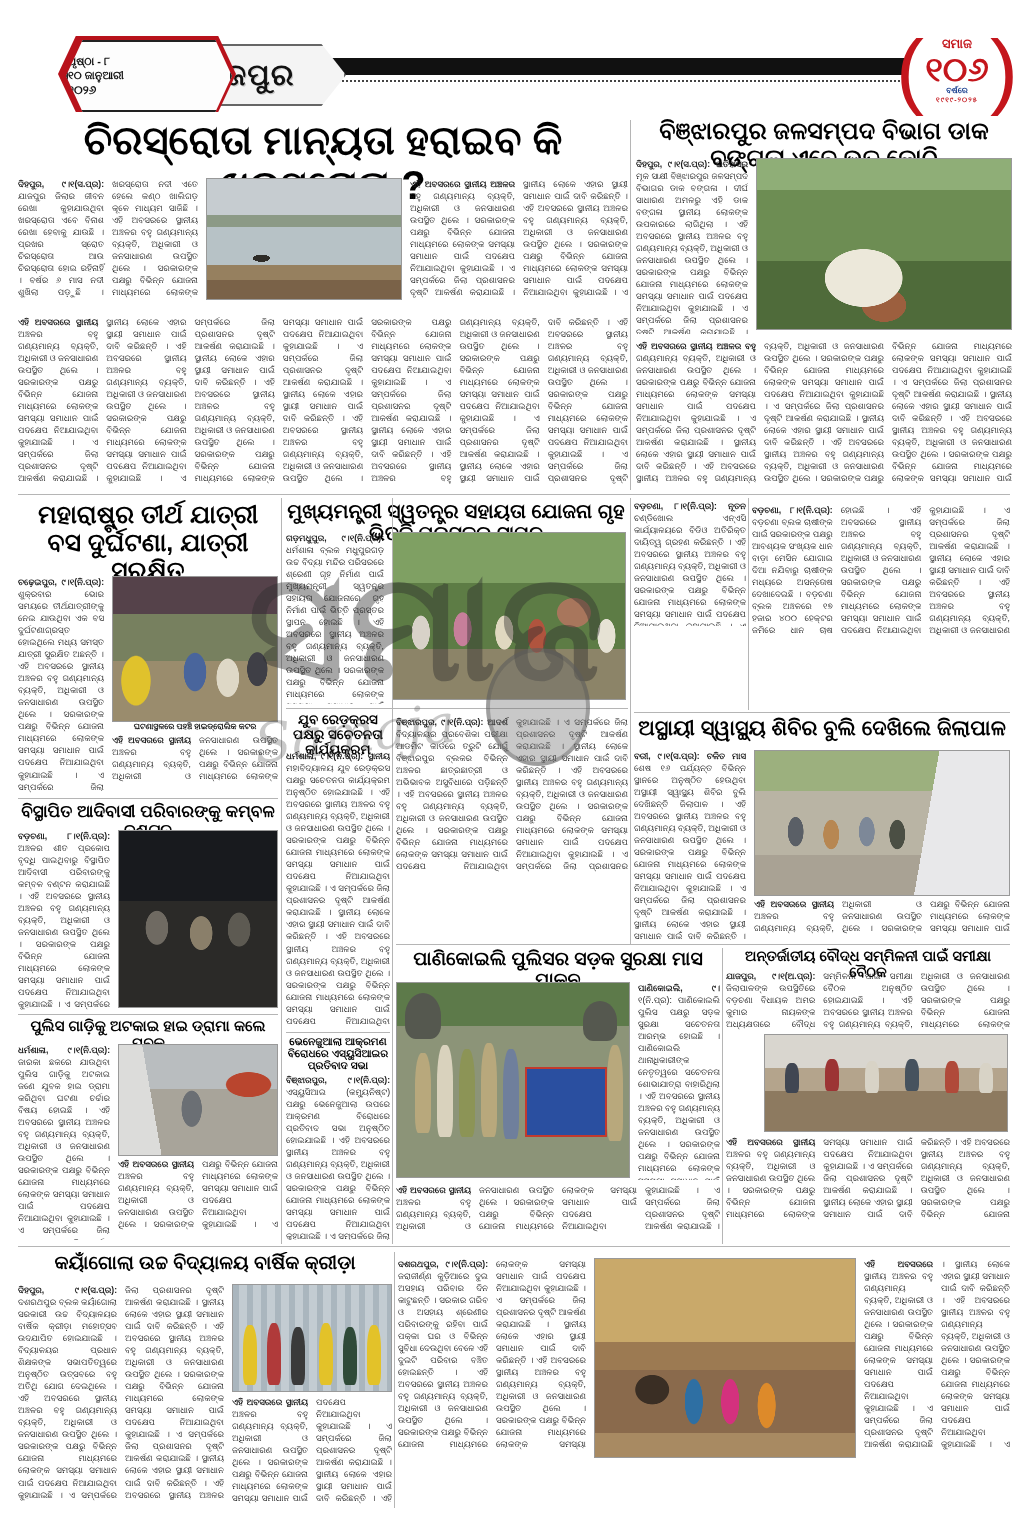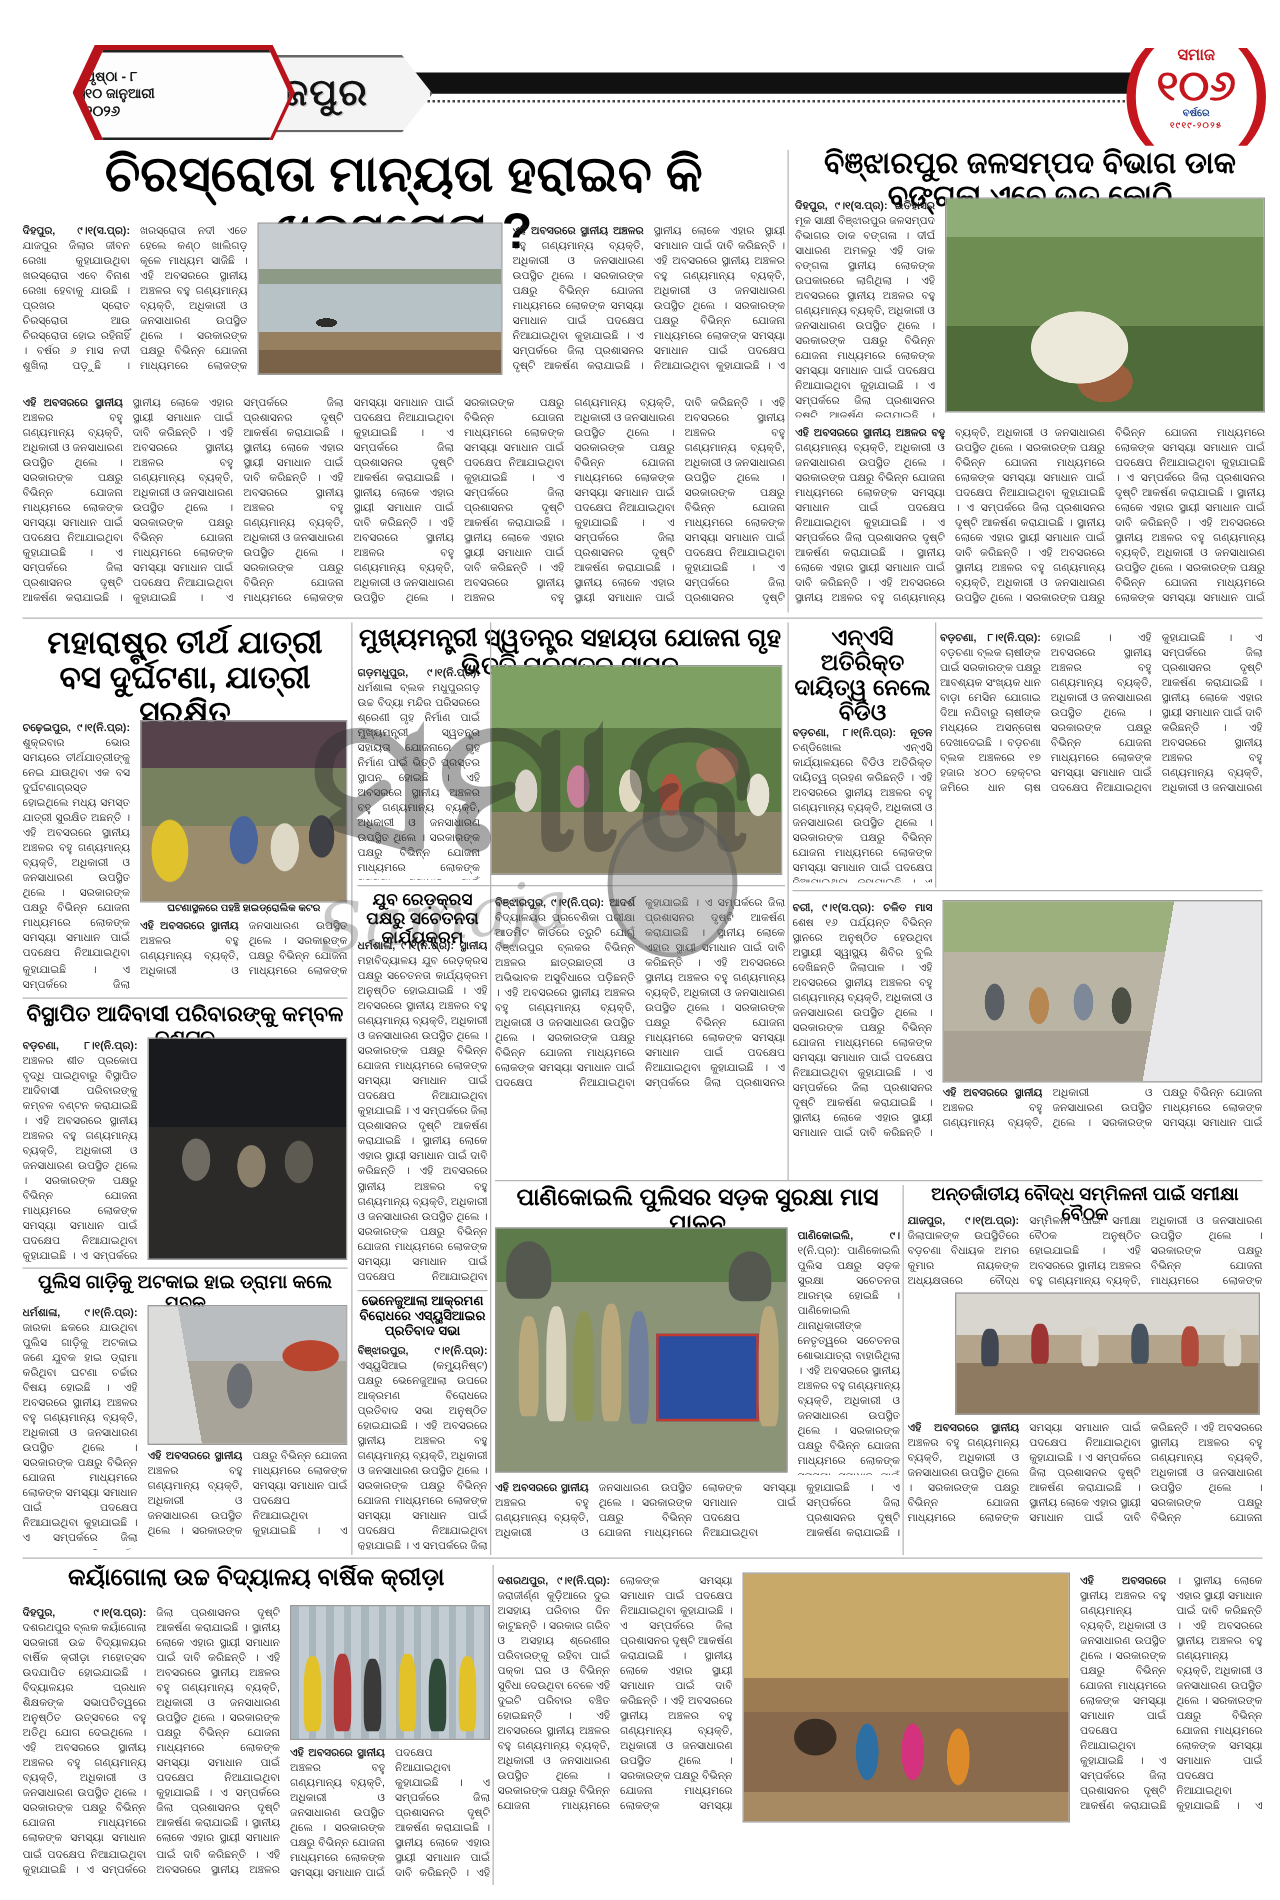--- a/index.html
+++ b/index.html
@@ -176,21 +176,20 @@
 
   <div class="art" style="left:286px;top:500px;width:340px;height:206px;">
     <div class="hl" style="font-size:20px;height:28px;">ମୁଖ୍ୟମନ୍ତ୍ରୀ ସ୍ୱତନ୍ତ୍ର ସହାୟତା ଯୋଜନା ଗୃହ ଭିତ୍ତି ପ୍ରସ୍ତର ସ୍ଥାପନ</div>
     <div class="row" style="margin-top:4px;height:172px;">
       <div class="body" style="width:98px;height:172px;">ଗଡ଼ମଧୁପୁର, ୯।୧(ନି.ପ୍ର): ଧର୍ମଶାଳା ବ୍ଲକ ମଧୁପୁରଗଡ଼ ଉଚ୍ଚ ବିଦ୍ୟା ମନ୍ଦିର ପରିସରରେ ଶ୍ରେଣୀ ଗୃହ ନିର୍ମାଣ ପାଇଁ ମୁଖ୍ୟମନ୍ତ୍ରୀ ସ୍ୱତନ୍ତ୍ର ସହାୟତା ଯୋଜନାରେ ଗୃହ ନିର୍ମାଣ ପାଇଁ ଭିତ୍ତି ପ୍ରସ୍ତର ସ୍ଥାପନ ହୋଇଛି । ଏହି ଅବସରରେ ସ୍ଥାନୀୟ ଅଞ୍ଚଳର ବହୁ ଗଣ୍ୟମାନ୍ୟ ବ୍ୟକ୍ତି, ଅଧିକାରୀ ଓ ଜନସାଧାରଣ ଉପସ୍ଥିତ ଥିଲେ । ସରକାରଙ୍କ ପକ୍ଷରୁ ବିଭିନ୍ନ ଯୋଜନା ମାଧ୍ୟମରେ ଲୋକଙ୍କ ସମସ୍ୟା ସମାଧାନ ପାଇଁ ପଦକ୍ଷେପ ନିଆଯାଇଥିବା କୁହାଯାଇଛି । ଏ ସମ୍ପର୍କରେ ଜିଲା ପ୍ରଶାସନର ଦୃଷ୍ଟି ଆକର୍ଷଣ କରାଯାଇଛି । ସ୍ଥାନୀୟ ଲୋକେ ଏହାର ସ୍ଥାୟୀ ସମାଧାନ ପାଇଁ ଦାବି କରିଛନ୍ତି । ଏହି ଅବସରରେ ସ୍ଥାନୀୟ ଅଞ୍ଚଳର ବହୁ ଗଣ୍ୟମାନ୍ୟ ବ୍ୟକ୍ତି, ଅଧିକାରୀ ଓ ଜନସାଧାରଣ ଉପସ୍ଥିତ ଥିଲେ । ସରକାରଙ୍କ ପକ୍ଷରୁ ବିଭିନ୍ନ ଯୋଜନା ମାଧ୍ୟମରେ ଲୋକଙ୍କ ସମସ୍ୟା ସମାଧାନ ପାଇଁ ପଦକ୍ଷେପ ନିଆଯାଇଥିବା କୁହାଯାଇଛି । ଏ ସମ୍ପର୍କରେ ଜିଲା ପ୍ରଶାସନର ଦୃଷ୍ଟି ଆକର୍ଷଣ କରାଯାଇଛି । ସ୍ଥାନୀୟ ଲୋକେ ଏହାର ସ୍ଥାୟୀ ସମାଧାନ ପାଇଁ ଦାବି କରିଛନ୍ତି ।</div>
       <div class="photo ph-group" style="flex:1;height:168px;"></div>
     </div>
   </div>
 
   <div class="art" style="left:634px;top:500px;width:112px;height:210px;">
-    <div class="hl" style="font-size:18px;height:80px;">ଏନ୍‌ଏସି ଅତିରିକ୍ତ ଦାୟିତ୍ୱ ନେଲେ ବିଡିଓ</div>
     <div class="body" style="height:126px;">ବଡ଼ଚଣା, ୮।୧(ନି.ପ୍ର): ନୂତନ ଚଣ୍ଡିଖୋଲ ଏନ୍‌ଏସି କାର୍ଯ୍ୟାଳୟରେ ବିଡିଓ ଅତିରିକ୍ତ ଦାୟିତ୍ୱ ଗ୍ରହଣ କରିଛନ୍ତି । ଏହି ଅବସରରେ ସ୍ଥାନୀୟ ଅଞ୍ଚଳର ବହୁ ଗଣ୍ୟମାନ୍ୟ ବ୍ୟକ୍ତି, ଅଧିକାରୀ ଓ ଜନସାଧାରଣ ଉପସ୍ଥିତ ଥିଲେ । ସରକାରଙ୍କ ପକ୍ଷରୁ ବିଭିନ୍ନ ଯୋଜନା ମାଧ୍ୟମରେ ଲୋକଙ୍କ ସମସ୍ୟା ସମାଧାନ ପାଇଁ ପଦକ୍ଷେପ ନିଆଯାଇଥିବା କୁହାଯାଇଛି । ଏ ସମ୍ପର୍କରେ ଜିଲା ପ୍ରଶାସନର ଦୃଷ୍ଟି ଆକର୍ଷଣ କରାଯାଇଛି । ସ୍ଥାନୀୟ ଲୋକେ ଏହାର ସ୍ଥାୟୀ ସମାଧାନ ପାଇଁ ଦାବି କରିଛନ୍ତି । ଏହି ଅବସରରେ ସ୍ଥାନୀୟ ଅଞ୍ଚଳର ବହୁ ଗଣ୍ୟମାନ୍ୟ ବ୍ୟକ୍ତି, ଅଧିକାରୀ ଓ ଜନସାଧାରଣ ଉପସ୍ଥିତ ଥିଲେ । ସରକାରଙ୍କ ପକ୍ଷରୁ ବିଭିନ୍ନ ଯୋଜନା ମାଧ୍ୟମରେ ଲୋକଙ୍କ ସମସ୍ୟା ସମାଧାନ ପାଇଁ ପଦକ୍ଷେପ ନିଆଯାଇଥିବା କୁହାଯାଇଛି । ଏ ସମ୍ପର୍କରେ ଜିଲା ପ୍ରଶାସନର ଦୃଷ୍ଟି ଆକର୍ଷଣ କରାଯାଇଛି । ସ୍ଥାନୀୟ ଲୋକେ ଏହାର ସ୍ଥାୟୀ ସମାଧାନ ପାଇଁ ଦାବି କରିଛନ୍ତି ।</div>
   </div>
 
   <div class="art" style="left:752px;top:500px;width:258px;height:210px;">
     <div class="body cols3" style="margin-top:4px;height:140px;">ବଡ଼ଚଣା, ୮।୧(ନି.ପ୍ର): ବଡ଼ଚଣା ବ୍ଲକ ଚାଷୀଙ୍କ ପାଇଁ ସରକାରଙ୍କ ପକ୍ଷରୁ ଆବଶ୍ୟକ ସଂଖ୍ୟକ ଧାନ ବାଡ଼ା ମେସିନ ଯୋଗାଇ ଦିଆ ନଯିବାରୁ ଚାଷୀଙ୍କ ମଧ୍ୟରେ ଅସନ୍ତୋଷ ଦେଖାଦେଇଛି । ବଡ଼ଚଣା ବ୍ଲକ ଅଞ୍ଚଳରେ ୧୭ ହଜାର ୪୦୦ ହେକ୍ଟର ଜମିରେ ଧାନ ଚାଷ ହୋଇଛି । ଏହି ଅବସରରେ ସ୍ଥାନୀୟ ଅଞ୍ଚଳର ବହୁ ଗଣ୍ୟମାନ୍ୟ ବ୍ୟକ୍ତି, ଅଧିକାରୀ ଓ ଜନସାଧାରଣ ଉପସ୍ଥିତ ଥିଲେ । ସରକାରଙ୍କ ପକ୍ଷରୁ ବିଭିନ୍ନ ଯୋଜନା ମାଧ୍ୟମରେ ଲୋକଙ୍କ ସମସ୍ୟା ସମାଧାନ ପାଇଁ ପଦକ୍ଷେପ ନିଆଯାଇଥିବା କୁହାଯାଇଛି । ଏ ସମ୍ପର୍କରେ ଜିଲା ପ୍ରଶାସନର ଦୃଷ୍ଟି ଆକର୍ଷଣ କରାଯାଇଛି । ସ୍ଥାନୀୟ ଲୋକେ ଏହାର ସ୍ଥାୟୀ ସମାଧାନ ପାଇଁ ଦାବି କରିଛନ୍ତି । ଏହି ଅବସରରେ ସ୍ଥାନୀୟ ଅଞ୍ଚଳର ବହୁ ଗଣ୍ୟମାନ୍ୟ ବ୍ୟକ୍ତି, ଅଧିକାରୀ ଓ ଜନସାଧାରଣ ଉପସ୍ଥିତ ଥିଲେ । ସରକାରଙ୍କ ପକ୍ଷରୁ ବିଭିନ୍ନ ଯୋଜନା ମାଧ୍ୟମରେ ଲୋକଙ୍କ ସମସ୍ୟା ସମାଧାନ ପାଇଁ ପଦକ୍ଷେପ ନିଆଯାଇଥିବା କୁହାଯାଇଛି । ଏ ସମ୍ପର୍କରେ ଜିଲା ପ୍ରଶାସନର ଦୃଷ୍ଟି ଆକର୍ଷଣ କରାଯାଇଛି । ସ୍ଥାନୀୟ ଲୋକେ ଏହାର ସ୍ଥାୟୀ ସମାଧାନ ପାଇଁ ଦାବି କରିଛନ୍ତି । ଏହି ଅବସରରେ ସ୍ଥାନୀୟ ଅଞ୍ଚଳର ବହୁ ଗଣ୍ୟମାନ୍ୟ ବ୍ୟକ୍ତି, ଅଧିକାରୀ ଓ ଜନସାଧାରଣ ଉପସ୍ଥିତ ଥିଲେ । ସରକାରଙ୍କ ପକ୍ଷରୁ ବିଭିନ୍ନ ଯୋଜନା ମାଧ୍ୟମରେ ଲୋକଙ୍କ ସମସ୍ୟା ସମାଧାନ ପାଇଁ ପଦକ୍ଷେପ ନିଆଯାଇଥିବା କୁହାଯାଇଛି । ଏ ସମ୍ପର୍କରେ ଜିଲା ପ୍ରଶାସନର ଦୃଷ୍ଟି ଆକର୍ଷଣ କରାଯାଇଛି । ସ୍ଥାନୀୟ ଲୋକେ ଏହାର ସ୍ଥାୟୀ ସମାଧାନ ପାଇଁ ଦାବି କରିଛନ୍ତି । ଏହି ଅବସରରେ ସ୍ଥାନୀୟ ଅଞ୍ଚଳର ବହୁ ଗଣ୍ୟମାନ୍ୟ ବ୍ୟକ୍ତି, ଅଧିକାରୀ ଓ ଜନସାଧାରଣ ଉପସ୍ଥିତ ଥିଲେ । ସରକାରଙ୍କ ପକ୍ଷରୁ ବିଭିନ୍ନ ଯୋଜନା ମାଧ୍ୟମରେ ଲୋକଙ୍କ ସମସ୍ୟା ସମାଧାନ ପାଇଁ ପଦକ୍ଷେପ ନିଆଯାଇଥିବା କୁହାଯାଇଛି । ଏ ସମ୍ପର୍କରେ ଜିଲା ପ୍ରଶାସନର ଦୃଷ୍ଟି ଆକର୍ଷଣ କରାଯାଇଛି । ସ୍ଥାନୀୟ ଲୋକେ ଏହାର ସ୍ଥାୟୀ ସମାଧାନ ପାଇଁ ଦାବି କରିଛନ୍ତି । ଏହି ଅବସରରେ ସ୍ଥାନୀୟ ଅଞ୍ଚଳର ବହୁ ଗଣ୍ୟମାନ୍ୟ ବ୍ୟକ୍ତି, ଅଧିକାରୀ ଓ ଜନସାଧାରଣ ଉପସ୍ଥିତ ଥିଲେ । ସରକାରଙ୍କ ପକ୍ଷରୁ ବିଭିନ୍ନ ଯୋଜନା ମାଧ୍ୟମରେ ଲୋକଙ୍କ ସମସ୍ୟା ସମାଧାନ ପାଇଁ ପଦକ୍ଷେପ ନିଆଯାଇଥିବା କୁହାଯାଇଛି । ଏ ସମ୍ପର୍କରେ ଜିଲା ପ୍ରଶାସନର ଦୃଷ୍ଟି ଆକର୍ଷଣ କରାଯାଇଛି । ସ୍ଥାନୀୟ ଲୋକେ ଏହାର ସ୍ଥାୟୀ ସମାଧାନ ପାଇଁ ଦାବି କରିଛନ୍ତି ।</div>
   </div>
 
   <div class="abs vline" style="left:281px;top:498px;height:746px;"></div>
   <div class="abs vline" style="left:392px;top:498px;height:746px;"></div>
   <div class="abs vline" style="left:630px;top:498px;height:446px;"></div>
@@ -202,20 +201,21 @@
   <div class="art" style="left:286px;top:712px;width:104px;height:318px;">
     <div class="hl" style="font-size:13.5px;height:38px;">ଯୁବ ରେଡ଼କ୍ରସ ପକ୍ଷରୁ ସଚେତନତା କାର୍ଯ୍ୟକ୍ରମ</div>
     <div class="body" style="height:276px;">ଧର୍ମଶାଳା, ୯।୧(ନି.ପ୍ର): ସ୍ଥାନୀୟ ମହାବିଦ୍ୟାଳୟ ଯୁବ ରେଡ଼କ୍ରସ ପକ୍ଷରୁ ସଚେତନତା କାର୍ଯ୍ୟକ୍ରମ ଅନୁଷ୍ଠିତ ହୋଇଯାଇଛି । ଏହି ଅବସରରେ ସ୍ଥାନୀୟ ଅଞ୍ଚଳର ବହୁ ଗଣ୍ୟମାନ୍ୟ ବ୍ୟକ୍ତି, ଅଧିକାରୀ ଓ ଜନସାଧାରଣ ଉପସ୍ଥିତ ଥିଲେ । ସରକାରଙ୍କ ପକ୍ଷରୁ ବିଭିନ୍ନ ଯୋଜନା ମାଧ୍ୟମରେ ଲୋକଙ୍କ ସମସ୍ୟା ସମାଧାନ ପାଇଁ ପଦକ୍ଷେପ ନିଆଯାଇଥିବା କୁହାଯାଇଛି । ଏ ସମ୍ପର୍କରେ ଜିଲା ପ୍ରଶାସନର ଦୃଷ୍ଟି ଆକର୍ଷଣ କରାଯାଇଛି । ସ୍ଥାନୀୟ ଲୋକେ ଏହାର ସ୍ଥାୟୀ ସମାଧାନ ପାଇଁ ଦାବି କରିଛନ୍ତି । ଏହି ଅବସରରେ ସ୍ଥାନୀୟ ଅଞ୍ଚଳର ବହୁ ଗଣ୍ୟମାନ୍ୟ ବ୍ୟକ୍ତି, ଅଧିକାରୀ ଓ ଜନସାଧାରଣ ଉପସ୍ଥିତ ଥିଲେ । ସରକାରଙ୍କ ପକ୍ଷରୁ ବିଭିନ୍ନ ଯୋଜନା ମାଧ୍ୟମରେ ଲୋକଙ୍କ ସମସ୍ୟା ସମାଧାନ ପାଇଁ ପଦକ୍ଷେପ ନିଆଯାଇଥିବା କୁହାଯାଇଛି । ଏ ସମ୍ପର୍କରେ ଜିଲା ପ୍ରଶାସନର ଦୃଷ୍ଟି ଆକର୍ଷଣ କରାଯାଇଛି । ସ୍ଥାନୀୟ ଲୋକେ ଏହାର ସ୍ଥାୟୀ ସମାଧାନ ପାଇଁ ଦାବି କରିଛନ୍ତି । ଏହି ଅବସରରେ ସ୍ଥାନୀୟ ଅଞ୍ଚଳର ବହୁ ଗଣ୍ୟମାନ୍ୟ ବ୍ୟକ୍ତି, ଅଧିକାରୀ ଓ ଜନସାଧାରଣ ଉପସ୍ଥିତ ଥିଲେ । ସରକାରଙ୍କ ପକ୍ଷରୁ ବିଭିନ୍ନ ଯୋଜନା ମାଧ୍ୟମରେ ଲୋକଙ୍କ ସମସ୍ୟା ସମାଧାନ ପାଇଁ ପଦକ୍ଷେପ ନିଆଯାଇଥିବା କୁହାଯାଇଛି । ଏ ସମ୍ପର୍କରେ ଜିଲା ପ୍ରଶାସନର ଦୃଷ୍ଟି ଆକର୍ଷଣ କରାଯାଇଛି । ସ୍ଥାନୀୟ ଲୋକେ ଏହାର ସ୍ଥାୟୀ ସମାଧାନ ପାଇଁ ଦାବି କରିଛନ୍ତି । ଏହି ଅବସରରେ ସ୍ଥାନୀୟ ଅଞ୍ଚଳର ବହୁ ଗଣ୍ୟମାନ୍ୟ ବ୍ୟକ୍ତି, ଅଧିକାରୀ ଓ ଜନସାଧାରଣ ଉପସ୍ଥିତ ଥିଲେ । ସରକାରଙ୍କ ପକ୍ଷରୁ ବିଭିନ୍ନ ଯୋଜନା ମାଧ୍ୟମରେ ଲୋକଙ୍କ ସମସ୍ୟା ସମାଧାନ ପାଇଁ ପଦକ୍ଷେପ ନିଆଯାଇଥିବା କୁହାଯାଇଛି । ଏ ସମ୍ପର୍କରେ ଜିଲା ପ୍ରଶାସନର ଦୃଷ୍ଟି ଆକର୍ଷଣ କରାଯାଇଛି । ସ୍ଥାନୀୟ ଲୋକେ ଏହାର ସ୍ଥାୟୀ ସମାଧାନ ପାଇଁ ଦାବି କରିଛନ୍ତି ।</div>
   </div>
 
   <div class="art" style="left:396px;top:712px;width:232px;height:230px;">
     <div class="body cols2" style="margin-top:4px;height:162px;">ବିଞ୍ଝାରପୁର, ୯।୧(ନି.ପ୍ର): ଆଦର୍ଶ ବିଦ୍ୟାଳୟର ପ୍ରବେଶିକା ପରୀକ୍ଷା ଆଡମିଟ କାର୍ଡରେ ତ୍ରୁଟି ଯୋଗୁଁ ବିଞ୍ଝାରପୁର ବ୍ଲକର ବିଭିନ୍ନ ଅଞ୍ଚଳର ଛାତ୍ରଛାତ୍ରୀ ଓ ଅଭିଭାବକ ଅସୁବିଧାରେ ପଡ଼ିଛନ୍ତି । ଏହି ଅବସରରେ ସ୍ଥାନୀୟ ଅଞ୍ଚଳର ବହୁ ଗଣ୍ୟମାନ୍ୟ ବ୍ୟକ୍ତି, ଅଧିକାରୀ ଓ ଜନସାଧାରଣ ଉପସ୍ଥିତ ଥିଲେ । ସରକାରଙ୍କ ପକ୍ଷରୁ ବିଭିନ୍ନ ଯୋଜନା ମାଧ୍ୟମରେ ଲୋକଙ୍କ ସମସ୍ୟା ସମାଧାନ ପାଇଁ ପଦକ୍ଷେପ ନିଆଯାଇଥିବା କୁହାଯାଇଛି । ଏ ସମ୍ପର୍କରେ ଜିଲା ପ୍ରଶାସନର ଦୃଷ୍ଟି ଆକର୍ଷଣ କରାଯାଇଛି । ସ୍ଥାନୀୟ ଲୋକେ ଏହାର ସ୍ଥାୟୀ ସମାଧାନ ପାଇଁ ଦାବି କରିଛନ୍ତି । ଏହି ଅବସରରେ ସ୍ଥାନୀୟ ଅଞ୍ଚଳର ବହୁ ଗଣ୍ୟମାନ୍ୟ ବ୍ୟକ୍ତି, ଅଧିକାରୀ ଓ ଜନସାଧାରଣ ଉପସ୍ଥିତ ଥିଲେ । ସରକାରଙ୍କ ପକ୍ଷରୁ ବିଭିନ୍ନ ଯୋଜନା ମାଧ୍ୟମରେ ଲୋକଙ୍କ ସମସ୍ୟା ସମାଧାନ ପାଇଁ ପଦକ୍ଷେପ ନିଆଯାଇଥିବା କୁହାଯାଇଛି । ଏ ସମ୍ପର୍କରେ ଜିଲା ପ୍ରଶାସନର ଦୃଷ୍ଟି ଆକର୍ଷଣ କରାଯାଇଛି । ସ୍ଥାନୀୟ ଲୋକେ ଏହାର ସ୍ଥାୟୀ ସମାଧାନ ପାଇଁ ଦାବି କରିଛନ୍ତି । ଏହି ଅବସରରେ ସ୍ଥାନୀୟ ଅଞ୍ଚଳର ବହୁ ଗଣ୍ୟମାନ୍ୟ ବ୍ୟକ୍ତି, ଅଧିକାରୀ ଓ ଜନସାଧାରଣ ଉପସ୍ଥିତ ଥିଲେ । ସରକାରଙ୍କ ପକ୍ଷରୁ ବିଭିନ୍ନ ଯୋଜନା ମାଧ୍ୟମରେ ଲୋକଙ୍କ ସମସ୍ୟା ସମାଧାନ ପାଇଁ ପଦକ୍ଷେପ ନିଆଯାଇଥିବା କୁହାଯାଇଛି । ଏ ସମ୍ପର୍କରେ ଜିଲା ପ୍ରଶାସନର ଦୃଷ୍ଟି ଆକର୍ଷଣ କରାଯାଇଛି । ସ୍ଥାନୀୟ ଲୋକେ ଏହାର ସ୍ଥାୟୀ ସମାଧାନ ପାଇଁ ଦାବି କରିଛନ୍ତି । ଏହି ଅବସରରେ ସ୍ଥାନୀୟ ଅଞ୍ଚଳର ବହୁ ଗଣ୍ୟମାନ୍ୟ ବ୍ୟକ୍ତି, ଅଧିକାରୀ ଓ ଜନସାଧାରଣ ଉପସ୍ଥିତ ଥିଲେ । ସରକାରଙ୍କ ପକ୍ଷରୁ ବିଭିନ୍ନ ଯୋଜନା ମାଧ୍ୟମରେ ଲୋକଙ୍କ ସମସ୍ୟା ସମାଧାନ ପାଇଁ ପଦକ୍ଷେପ ନିଆଯାଇଥିବା କୁହାଯାଇଛି । ଏ ସମ୍ପର୍କରେ ଜିଲା ପ୍ରଶାସନର ଦୃଷ୍ଟି ଆକର୍ଷଣ କରାଯାଇଛି । ସ୍ଥାନୀୟ ଲୋକେ ଏହାର ସ୍ଥାୟୀ ସମାଧାନ ପାଇଁ ଦାବି କରିଛନ୍ତି । ଏହି ଅବସରରେ ସ୍ଥାନୀୟ ଅଞ୍ଚଳର ବହୁ ଗଣ୍ୟମାନ୍ୟ ବ୍ୟକ୍ତି, ଅଧିକାରୀ ଓ ଜନସାଧାରଣ ଉପସ୍ଥିତ ଥିଲେ । ସରକାରଙ୍କ ପକ୍ଷରୁ ବିଭିନ୍ନ ଯୋଜନା ମାଧ୍ୟମରେ ଲୋକଙ୍କ ସମସ୍ୟା ସମାଧାନ ପାଇଁ ପଦକ୍ଷେପ ନିଆଯାଇଥିବା କୁହାଯାଇଛି । ଏ ସମ୍ପର୍କରେ ଜିଲା ପ୍ରଶାସନର ଦୃଷ୍ଟି ଆକର୍ଷଣ କରାଯାଇଛି । ସ୍ଥାନୀୟ ଲୋକେ ଏହାର ସ୍ଥାୟୀ ସମାଧାନ ପାଇଁ ଦାବି କରିଛନ୍ତି ।</div>
   </div>
 
   <div class="art" style="left:634px;top:716px;width:376px;height:226px;">
+    <div class="hl" style="font-size:21px;height:30px;">ଅସ୍ଥାୟୀ ସ୍ୱାସ୍ଥ୍ୟ ଶିବିର ବୁଲି ଦେଖିଲେ ଜିଲାପାଳ</div>
     <div class="row" style="margin-top:4px;">
       <div class="body" style="width:112px;height:190px;">ବରୀ, ୯।୧(ସ.ପ୍ର): ଚଳିତ ମାସ ଶେଷ ୧୬ ପର୍ଯ୍ୟନ୍ତ ବିଭିନ୍ନ ସ୍ଥାନରେ ଅନୁଷ୍ଠିତ ହେଉଥିବା ଅସ୍ଥାୟୀ ସ୍ୱାସ୍ଥ୍ୟ ଶିବିର ବୁଲି ଦେଖିଛନ୍ତି ଜିଲାପାଳ । ଏହି ଅବସରରେ ସ୍ଥାନୀୟ ଅଞ୍ଚଳର ବହୁ ଗଣ୍ୟମାନ୍ୟ ବ୍ୟକ୍ତି, ଅଧିକାରୀ ଓ ଜନସାଧାରଣ ଉପସ୍ଥିତ ଥିଲେ । ସରକାରଙ୍କ ପକ୍ଷରୁ ବିଭିନ୍ନ ଯୋଜନା ମାଧ୍ୟମରେ ଲୋକଙ୍କ ସମସ୍ୟା ସମାଧାନ ପାଇଁ ପଦକ୍ଷେପ ନିଆଯାଇଥିବା କୁହାଯାଇଛି । ଏ ସମ୍ପର୍କରେ ଜିଲା ପ୍ରଶାସନର ଦୃଷ୍ଟି ଆକର୍ଷଣ କରାଯାଇଛି । ସ୍ଥାନୀୟ ଲୋକେ ଏହାର ସ୍ଥାୟୀ ସମାଧାନ ପାଇଁ ଦାବି କରିଛନ୍ତି । ଏହି ଅବସରରେ ସ୍ଥାନୀୟ ଅଞ୍ଚଳର ବହୁ ଗଣ୍ୟମାନ୍ୟ ବ୍ୟକ୍ତି, ଅଧିକାରୀ ଓ ଜନସାଧାରଣ ଉପସ୍ଥିତ ଥିଲେ । ସରକାରଙ୍କ ପକ୍ଷରୁ ବିଭିନ୍ନ ଯୋଜନା ମାଧ୍ୟମରେ ଲୋକଙ୍କ ସମସ୍ୟା ସମାଧାନ ପାଇଁ ପଦକ୍ଷେପ ନିଆଯାଇଥିବା କୁହାଯାଇଛି । ଏ ସମ୍ପର୍କରେ ଜିଲା ପ୍ରଶାସନର ଦୃଷ୍ଟି ଆକର୍ଷଣ କରାଯାଇଛି । ସ୍ଥାନୀୟ ଲୋକେ ଏହାର ସ୍ଥାୟୀ ସମାଧାନ ପାଇଁ ଦାବି କରିଛନ୍ତି । ଏହି ଅବସରରେ ସ୍ଥାନୀୟ ଅଞ୍ଚଳର ବହୁ ଗଣ୍ୟମାନ୍ୟ ବ୍ୟକ୍ତି, ଅଧିକାରୀ ଓ ଜନସାଧାରଣ ଉପସ୍ଥିତ ଥିଲେ । ସରକାରଙ୍କ ପକ୍ଷରୁ ବିଭିନ୍ନ ଯୋଜନା ମାଧ୍ୟମରେ ଲୋକଙ୍କ ସମସ୍ୟା ସମାଧାନ ପାଇଁ ପଦକ୍ଷେପ ନିଆଯାଇଥିବା କୁହାଯାଇଛି । ଏ ସମ୍ପର୍କରେ ଜିଲା ପ୍ରଶାସନର ଦୃଷ୍ଟି ଆକର୍ଷଣ କରାଯାଇଛି । ସ୍ଥାନୀୟ ଲୋକେ ଏହାର ସ୍ଥାୟୀ ସମାଧାନ ପାଇଁ ଦାବି କରିଛନ୍ତି ।</div>
       <div style="flex:1;">
         <div class="photo ph-health" style="width:100%;height:146px;"></div>
         <div class="body cols3" style="height:40px;margin-top:2px;">ଏହି ଅବସରରେ ସ୍ଥାନୀୟ ଅଞ୍ଚଳର ବହୁ ଗଣ୍ୟମାନ୍ୟ ବ୍ୟକ୍ତି, ଅଧିକାରୀ ଓ ଜନସାଧାରଣ ଉପସ୍ଥିତ ଥିଲେ । ସରକାରଙ୍କ ପକ୍ଷରୁ ବିଭିନ୍ନ ଯୋଜନା ମାଧ୍ୟମରେ ଲୋକଙ୍କ ସମସ୍ୟା ସମାଧାନ ପାଇଁ ପଦକ୍ଷେପ ନିଆଯାଇଥିବା କୁହାଯାଇଛି । ଏ ସମ୍ପର୍କରେ ଜିଲା ପ୍ରଶାସନର ଦୃଷ୍ଟି ଆକର୍ଷଣ କରାଯାଇଛି । ସ୍ଥାନୀୟ ଲୋକେ ଏହାର ସ୍ଥାୟୀ ସମାଧାନ ପାଇଁ ଦାବି କରିଛନ୍ତି । ଏହି ଅବସରରେ ସ୍ଥାନୀୟ ଅଞ୍ଚଳର ବହୁ ଗଣ୍ୟମାନ୍ୟ ବ୍ୟକ୍ତି, ଅଧିକାରୀ ଓ ଜନସାଧାରଣ ଉପସ୍ଥିତ ଥିଲେ । ସରକାରଙ୍କ ପକ୍ଷରୁ ବିଭିନ୍ନ ଯୋଜନା ମାଧ୍ୟମରେ ଲୋକଙ୍କ ସମସ୍ୟା ସମାଧାନ ପାଇଁ ପଦକ୍ଷେପ ନିଆଯାଇଥିବା କୁହାଯାଇଛି । ଏ ସମ୍ପର୍କରେ ଜିଲା ପ୍ରଶାସନର ଦୃଷ୍ଟି ଆକର୍ଷଣ କରାଯାଇଛି । ସ୍ଥାନୀୟ ଲୋକେ ଏହାର ସ୍ଥାୟୀ ସମାଧାନ ପାଇଁ ଦାବି କରିଛନ୍ତି ।</div>
       </div>
     </div>
   </div>
 
   <div class="art" style="left:18px;top:802px;width:260px;height:210px;">

